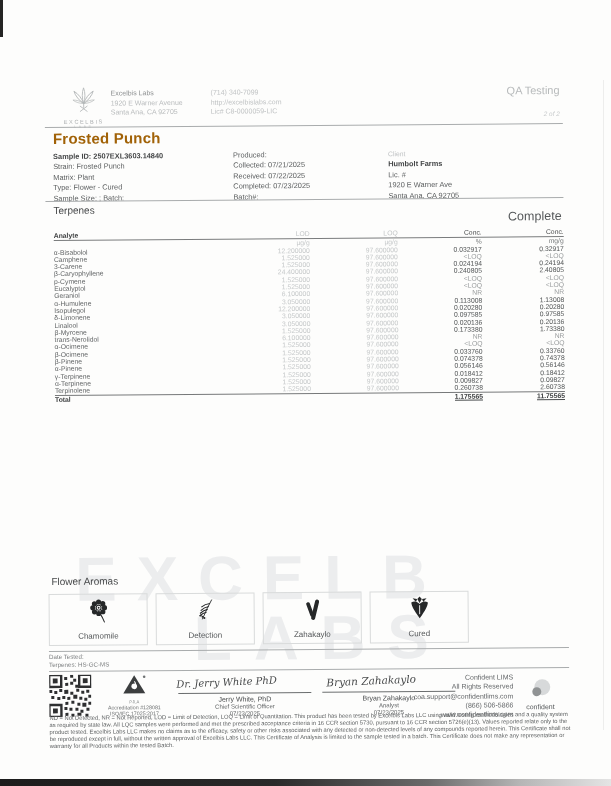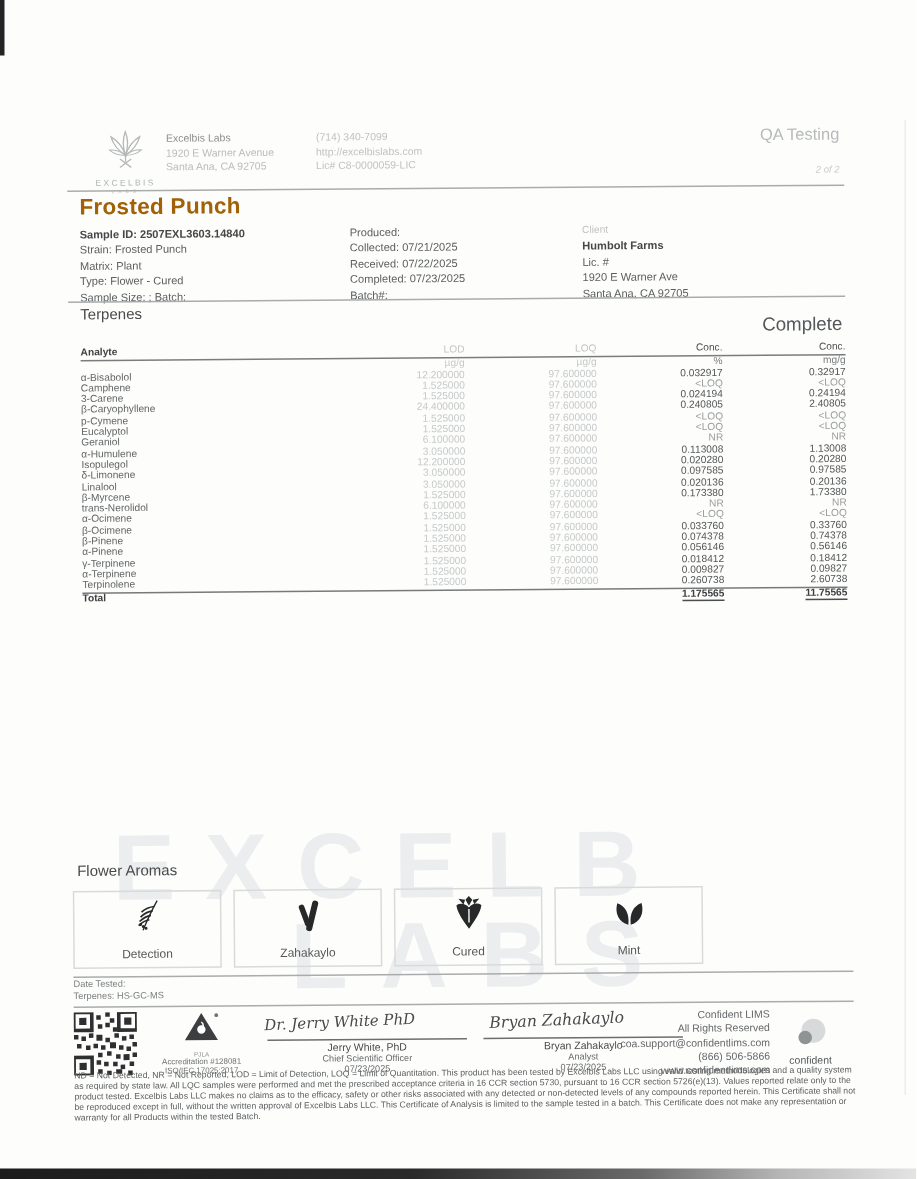--- a/index.html
+++ b/index.html
@@ -333,20 +333,37 @@
           <span class="num"></span>
           <span class="num"></span>
           <span class="num"><span class="v">1.175565</span></span>
           <span class="num"><span class="v">11.75565</span></span>
         </div>
       </div>
 
       <div class="abs sec-title aroma-title">Flower Aromas</div>
       <div class="abs cards">
         <div class="card">
+          <svg width="27" height="27" viewBox="0 0 24 24" fill="#262829">
+            <circle cx="12" cy="3.9" r="2.3"></circle>
+              <circle cx="15.7" cy="5.4" r="2.3"></circle>
+              <circle cx="17.2" cy="9" r="2.3"></circle>
+            <circle cx="15.7" cy="12.6" r="2.3"></circle>
+              <circle cx="12" cy="14.1" r="2.3"></circle>
+              <circle cx="8.3" cy="12.6" r="2.3"></circle>
+            <circle cx="6.8" cy="9" r="2.3"></circle>
+              <circle cx="8.3" cy="5.4" r="2.3"></circle>
+            <circle cx="12" cy="9" r="2.7"></circle>
+              <circle cx="12" cy="9" r="1.7" fill="#ffffff"></circle>
+              <circle cx="12" cy="9" r="0.8"></circle>
+            <path d="M13 13.8 Q15.6 17.8 17.2 22" stroke="#262829" stroke-width="0.9" fill="none"></path>
+          </svg>
+          <div class="lbl">Chamomile</div>
+        </div>
+        <div class="card">
           <svg width="27" height="27" viewBox="0 0 24 24">
             <g stroke="#262829" fill="none" stroke-width="1">
               <path d="M17.5 2.5 Q13.5 9.5 9 20" stroke-width="0.8"></path>
               <path d="M15.8 6 Q11.5 6.4 8.2 9.2"></path>
               <path d="M14.8 8.6 Q10.8 9.1 7.6 12.2"></path>
               <path d="M13.8 11.2 Q10.2 11.7 7 14.8"></path>
               <path d="M12.8 13.8 Q9.6 14.3 6.4 17.2"></path>
             </g>
             <circle cx="7.6" cy="16.6" r="0.9" fill="#262829"></circle>
             <circle cx="9.2" cy="17.8" r="0.9" fill="#262829"></circle>
@@ -367,27 +384,20 @@
         </div>
         <div class="card">
           <svg width="27" height="27" viewBox="0 0 24 24" fill="#262829">
             <path d="M12 7 L10 3.5 L12 1.2 L14 3.5 Z"></path>
             <path d="M8.8 6.2 L5.8 2.8 L9.8 3.4 Z"></path>
             <path d="M15.2 6.2 L18.2 2.8 L14.2 3.4 Z"></path>
             <path d="M12 8 C14 5.6 17 5.1 19.4 6.6 C18.9 10.1 17.4 13.2 12 20.6 C6.6 13.2 5.1 10.1 4.6 6.6 C7 5.1 10 5.6 12 8 Z"></path>
             <path d="M12 9 L12 17" stroke="#ffffff" stroke-width="0.8"></path>
           </svg>
           <div class="lbl">Cured</div>
-        </div>
-        <div class="card">
-          <svg width="29" height="27" viewBox="0 0 24 24" fill="#262829">
-            <path d="M11.3 19 C5.5 17.5 3.2 12 4.8 6.2 C9.8 8 12 12.5 11.3 19 Z"></path>
-            <path d="M12.7 19 C18.5 17.5 20.8 12 19.2 6.2 C14.2 8 12 12.5 12.7 19 Z"></path>
-          </svg>
-          <div class="lbl">Mint</div>
         </div>
       </div>
 
       <div class="rule" style="left:47px;top:649px;width:520px;"></div>
       <div class="abs tested">
         <div>Date Tested:</div>
         <div>Terpenes: HS-GC-MS</div>
       </div>
       <div class="rule" style="left:47px;top:669px;width:520px;"></div>
 

